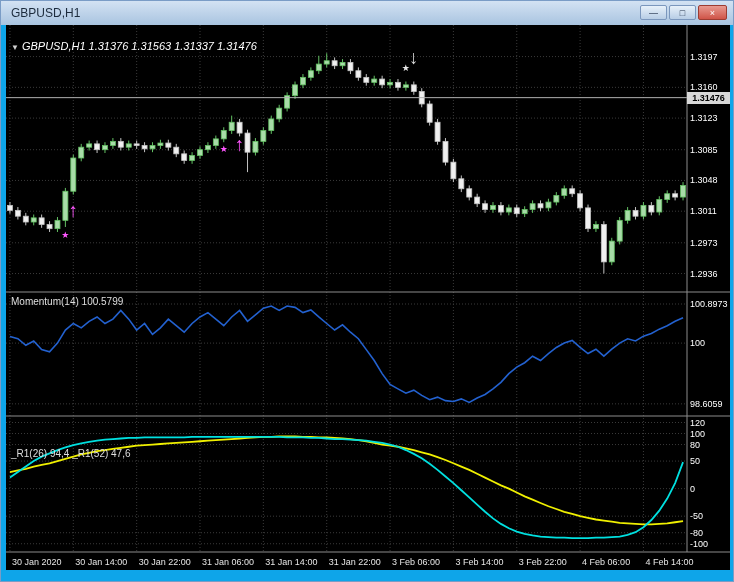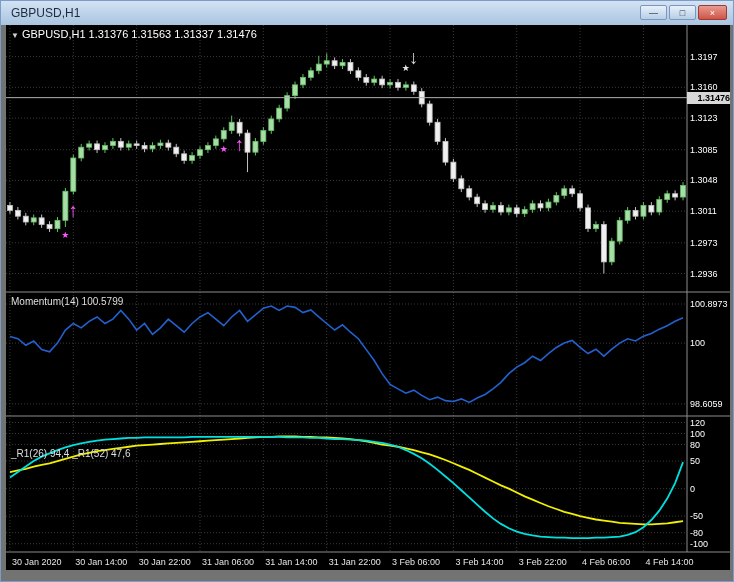--- a/index.html
+++ b/index.html
@@ -1,33 +1,33 @@
 <!DOCTYPE html>
 <html><head>
 <meta charset="utf-8">
 <style>
   html,body{margin:0;padding:0;background:#e4e4e4;font-family:"Liberation Sans",sans-serif;}
-  .window{position:relative;width:734px;height:582px;background:#737373;border:1px solid #7a9cc6;box-sizing:border-box;overflow:hidden;}
+  .window{position:relative;width:734px;height:582px;background:#0ea5e9;border:1px solid #7a9cc6;box-sizing:border-box;overflow:hidden;}
   .titlebar{position:absolute;left:0;top:0;width:100%;height:24px;
             background:linear-gradient(#d3e2f3,#a9c4e0);display:flex;align-items:center;}
   .title{font-size:12px;color:#1d2c3d;padding-left:10px;}
   .controls{position:absolute;right:6px;top:4px;display:flex;gap:2px;}
   .wbtn{width:27px;height:15px;font-size:9px;line-height:12px;color:#21314a;
         background:linear-gradient(#e8f1fa,#b7cde5);border:1px solid #7b97bd;border-radius:2px;
         padding:0;cursor:default;font-family:"Liberation Sans",sans-serif;}
   .wbtn.close{background:linear-gradient(#e89a90,#cf5448);color:#fff;border-color:#9c3c32;width:29px;}
   .client{position:absolute;left:5px;top:24px;width:724px;height:545px;background:#000;}
   svg{display:block;font-family:"Liberation Sans",sans-serif;}
-  .ohlc{position:absolute;left:5px;top:3px;color:#ffffff;font-size:11px;white-space:nowrap;}
+  .ohlc{position:absolute;left:5px;top:15px;color:#ffffff;font-size:11px;white-space:nowrap;font-style:italic;}
   .ohlc .dd{font-size:8px;color:#d0d0d0;margin-right:3px;}
   .indlabel{position:absolute;left:5px;color:#dfdfdf;font-size:10px;white-space:nowrap;text-align:right;}
   .indlabel.mom{top:271px;}
   .indlabel.r1{top:395px;margin-top:28px;}
   #price-badge{position:absolute;left:681px;width:43px;box-sizing:border-box;background:#d8d8d8;color:#000;
-               font-size:9px;font-weight:bold;text-align:right;padding:1px 0;}
+               font-size:9px;font-weight:bold;text-align:center;padding:1px 0;}
   .axis-overlay{position:absolute;background:transparent;}
   .axis-overlay.price{left:681px;top:0;width:43px;height:527px;}
   .axis-overlay.time{left:0;top:528px;width:724px;height:17px;}
 </style>
 </head>
 <body>
 
 <div class="window">
   <div class="titlebar">
     <span class="title">GBPUSD,H1</span>

